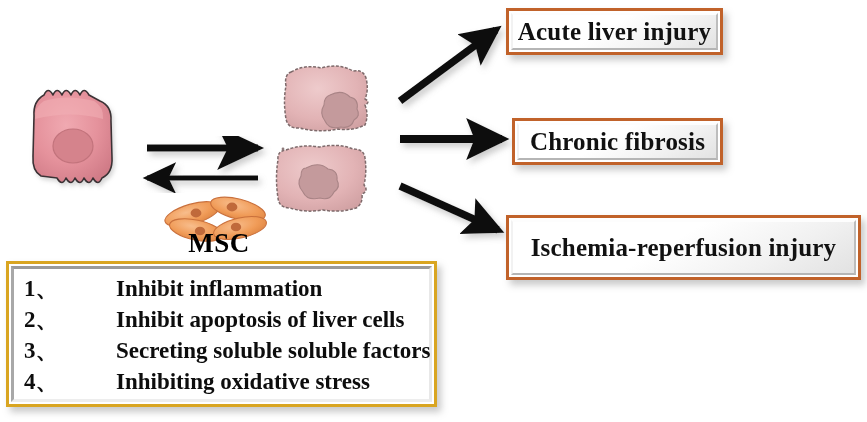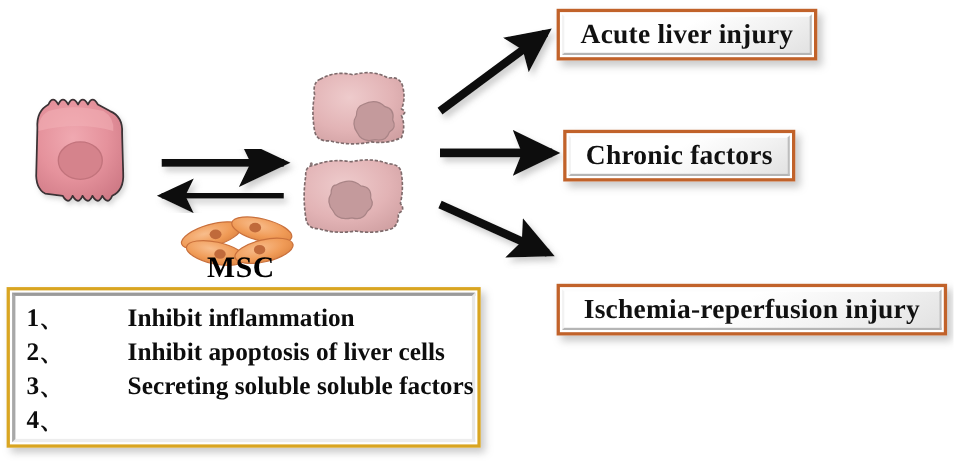--- a/index.html
+++ b/index.html
@@ -38,25 +38,25 @@
     align-items: center;
     justify-content: center;
   }
   .outcome-label {
     font-weight: bold;
     color: #111111;
     white-space: nowrap;
     letter-spacing: 0.2px;
   }
 
-  #box-acute        { left: 506px; top: 8px;   width: 237px; height: 47px; }
+  #box-acute        { left: 506px; top: 8px;   width: 217px; height: 47px; }
   #box-acute .outcome-label      { font-size: 25px; }
   #box-chronic      { left: 512px; top: 118px; width: 211px; height: 47px; }
   #box-chronic .outcome-label    { font-size: 25px; }
-  #box-ischemia     { left: 506px; top: 215px; width: 355px; height: 47px; margin-top: 43px; }
+  #box-ischemia     { left: 506px; top: 215px; width: 355px; height: 65px; }
   #box-ischemia .outcome-label   { font-size: 25px; }
 
   
   #list-box {
     position: absolute;
     left: 6px;
     top: 261px;
     width: 431px;
     height: 146px;
     box-sizing: border-box;
@@ -254,21 +254,21 @@
   <div id="msc-label">MSC</div>
 
   <div class="outcome-box" id="box-acute">
     <div class="outcome-inner">
       <span class="outcome-label">Acute liver injury</span>
     </div>
   </div>
 
   <div class="outcome-box" id="box-chronic">
     <div class="outcome-inner">
-      <span class="outcome-label">Chronic factors</span>
+      <span class="outcome-label">Chronic fibrosis</span>
     </div>
   </div>
 
   <div class="outcome-box" id="box-ischemia">
     <div class="outcome-inner">
       <span class="outcome-label">Ischemia-reperfusion injury</span>
     </div>
   </div>
 
   <div id="list-box">
@@ -284,18 +284,19 @@
         <span class="list-text">Inhibit apoptosis of liver cells</span>
       </div>
 
       <div class="list-row">
         <span class="list-num">3、</span>
         <span class="list-text">Secreting soluble soluble factors</span>
       </div>
 
       <div class="list-row">
         <span class="list-num">4、</span>
+        <span class="list-text">Inhibiting oxidative stress</span>
       </div>
 
     </div>
   </div>
 
 </div>
 
 </body></html>

